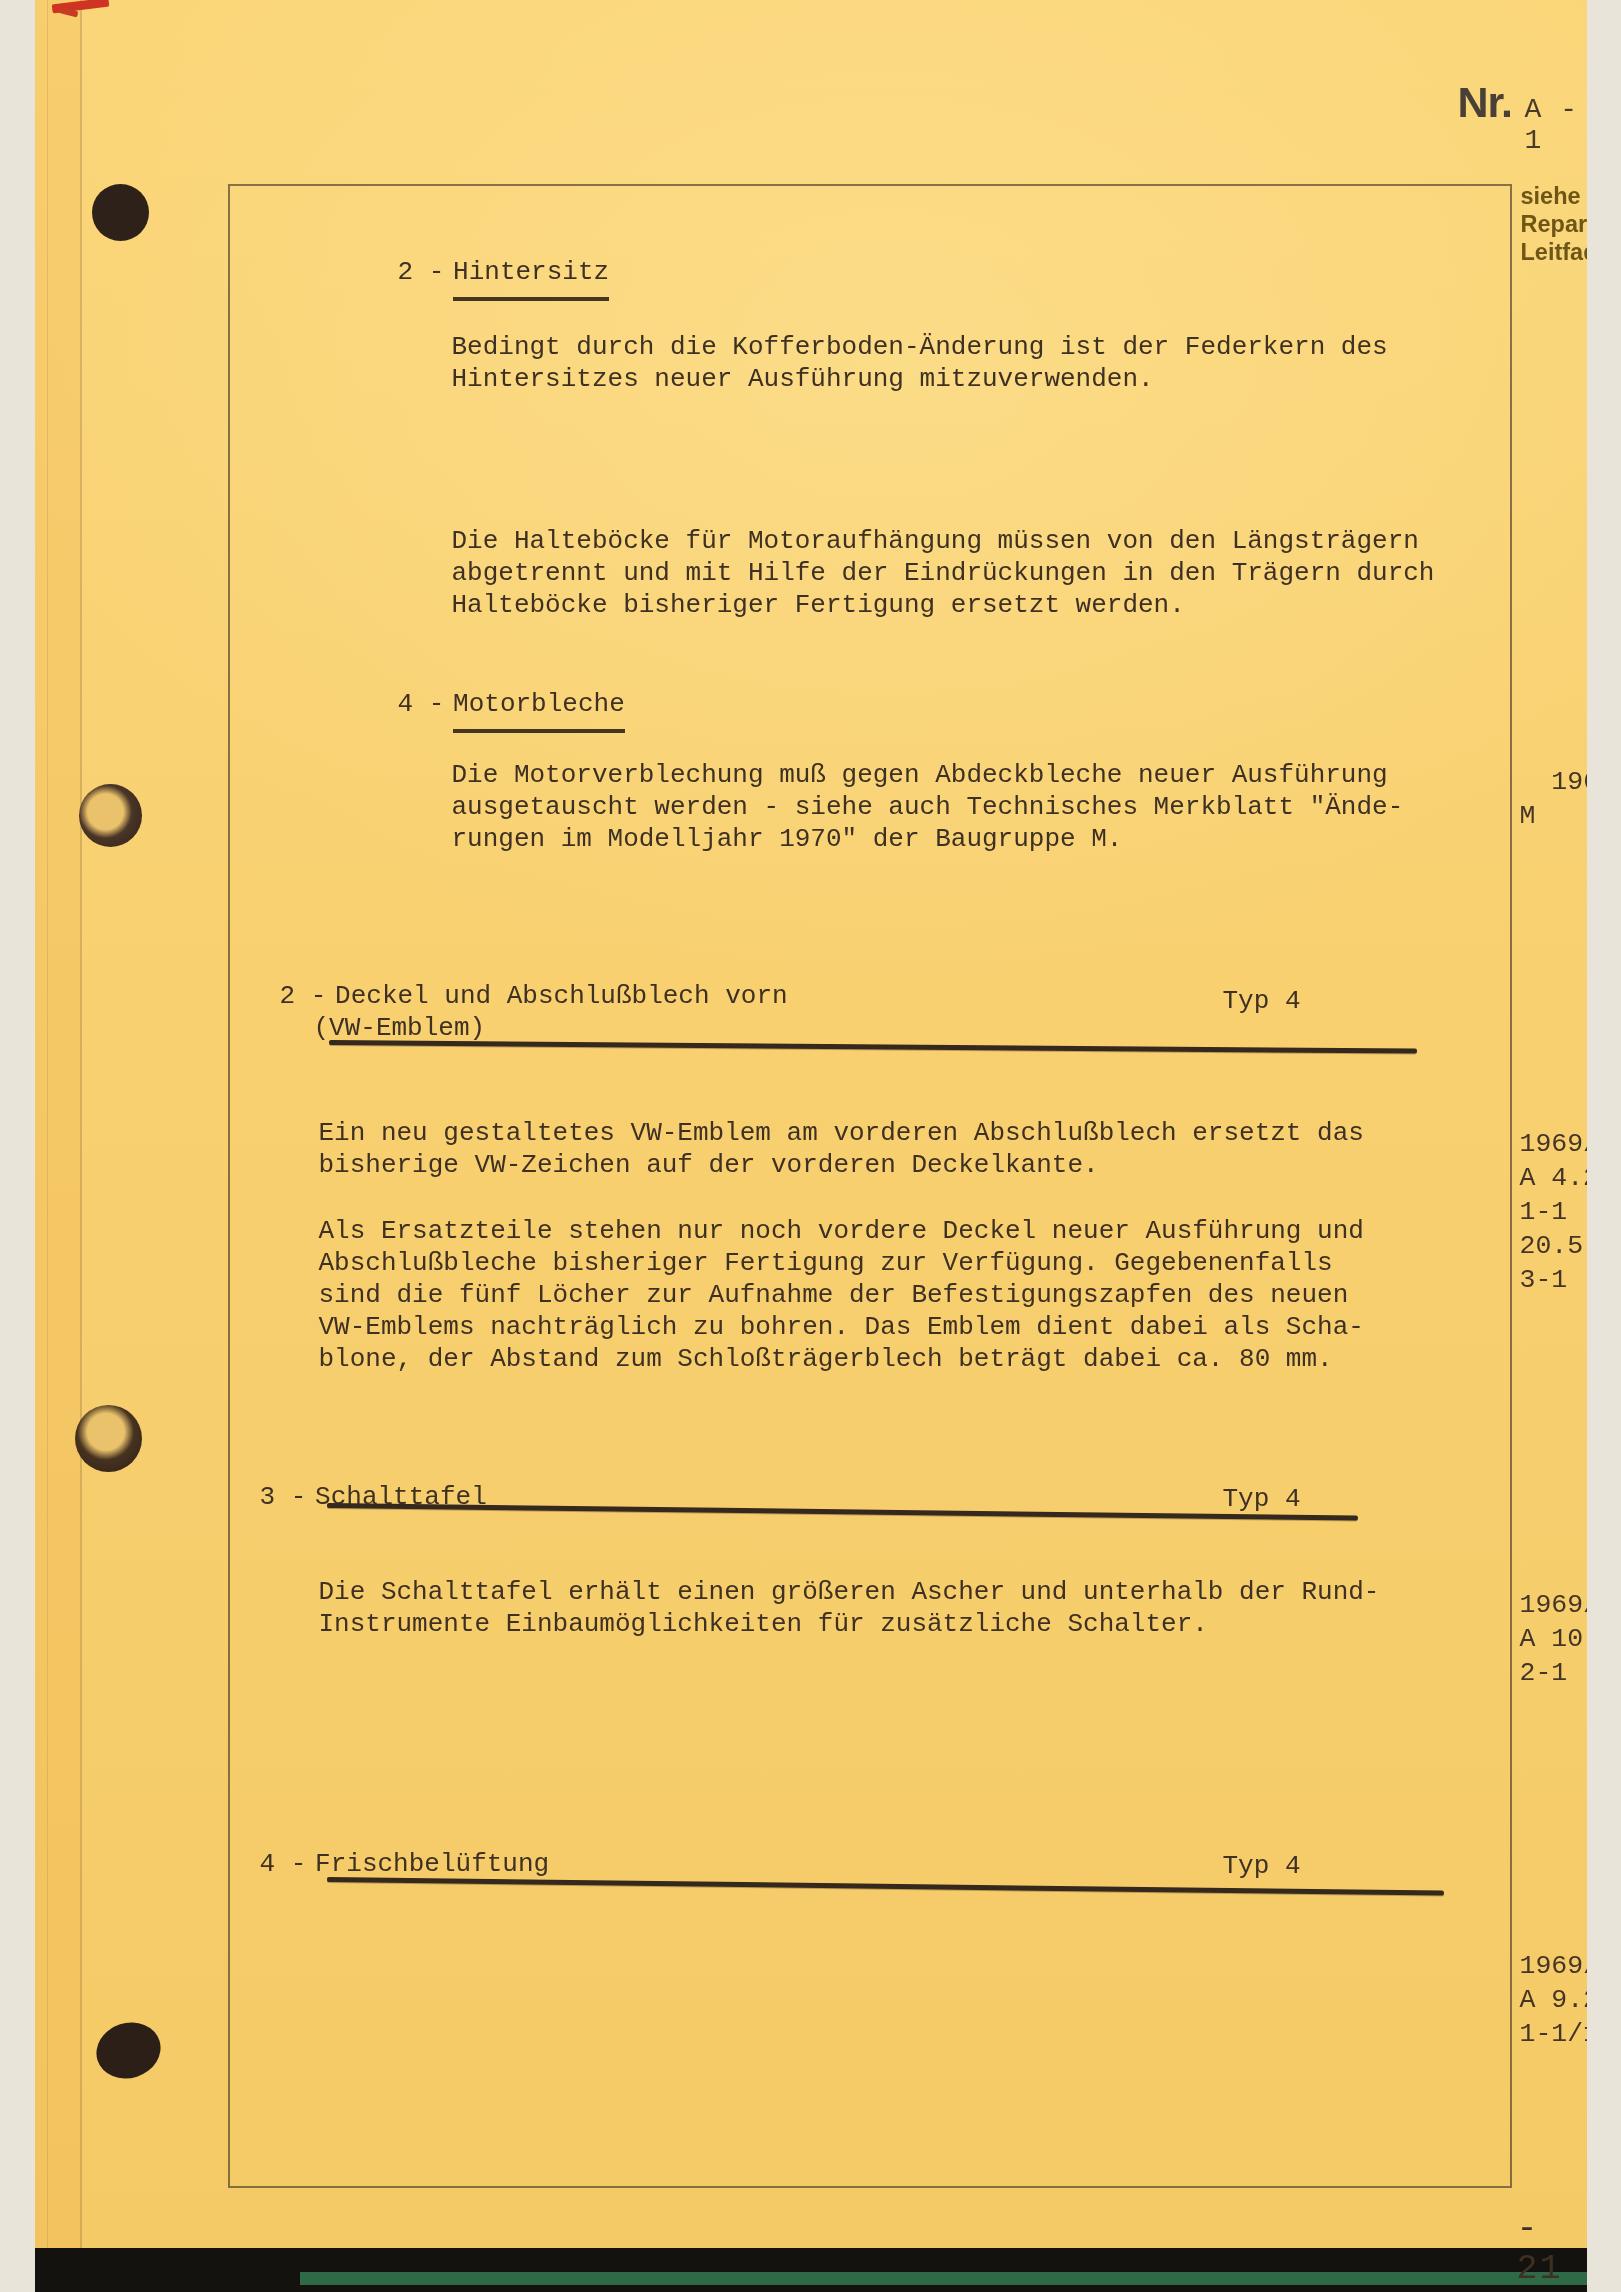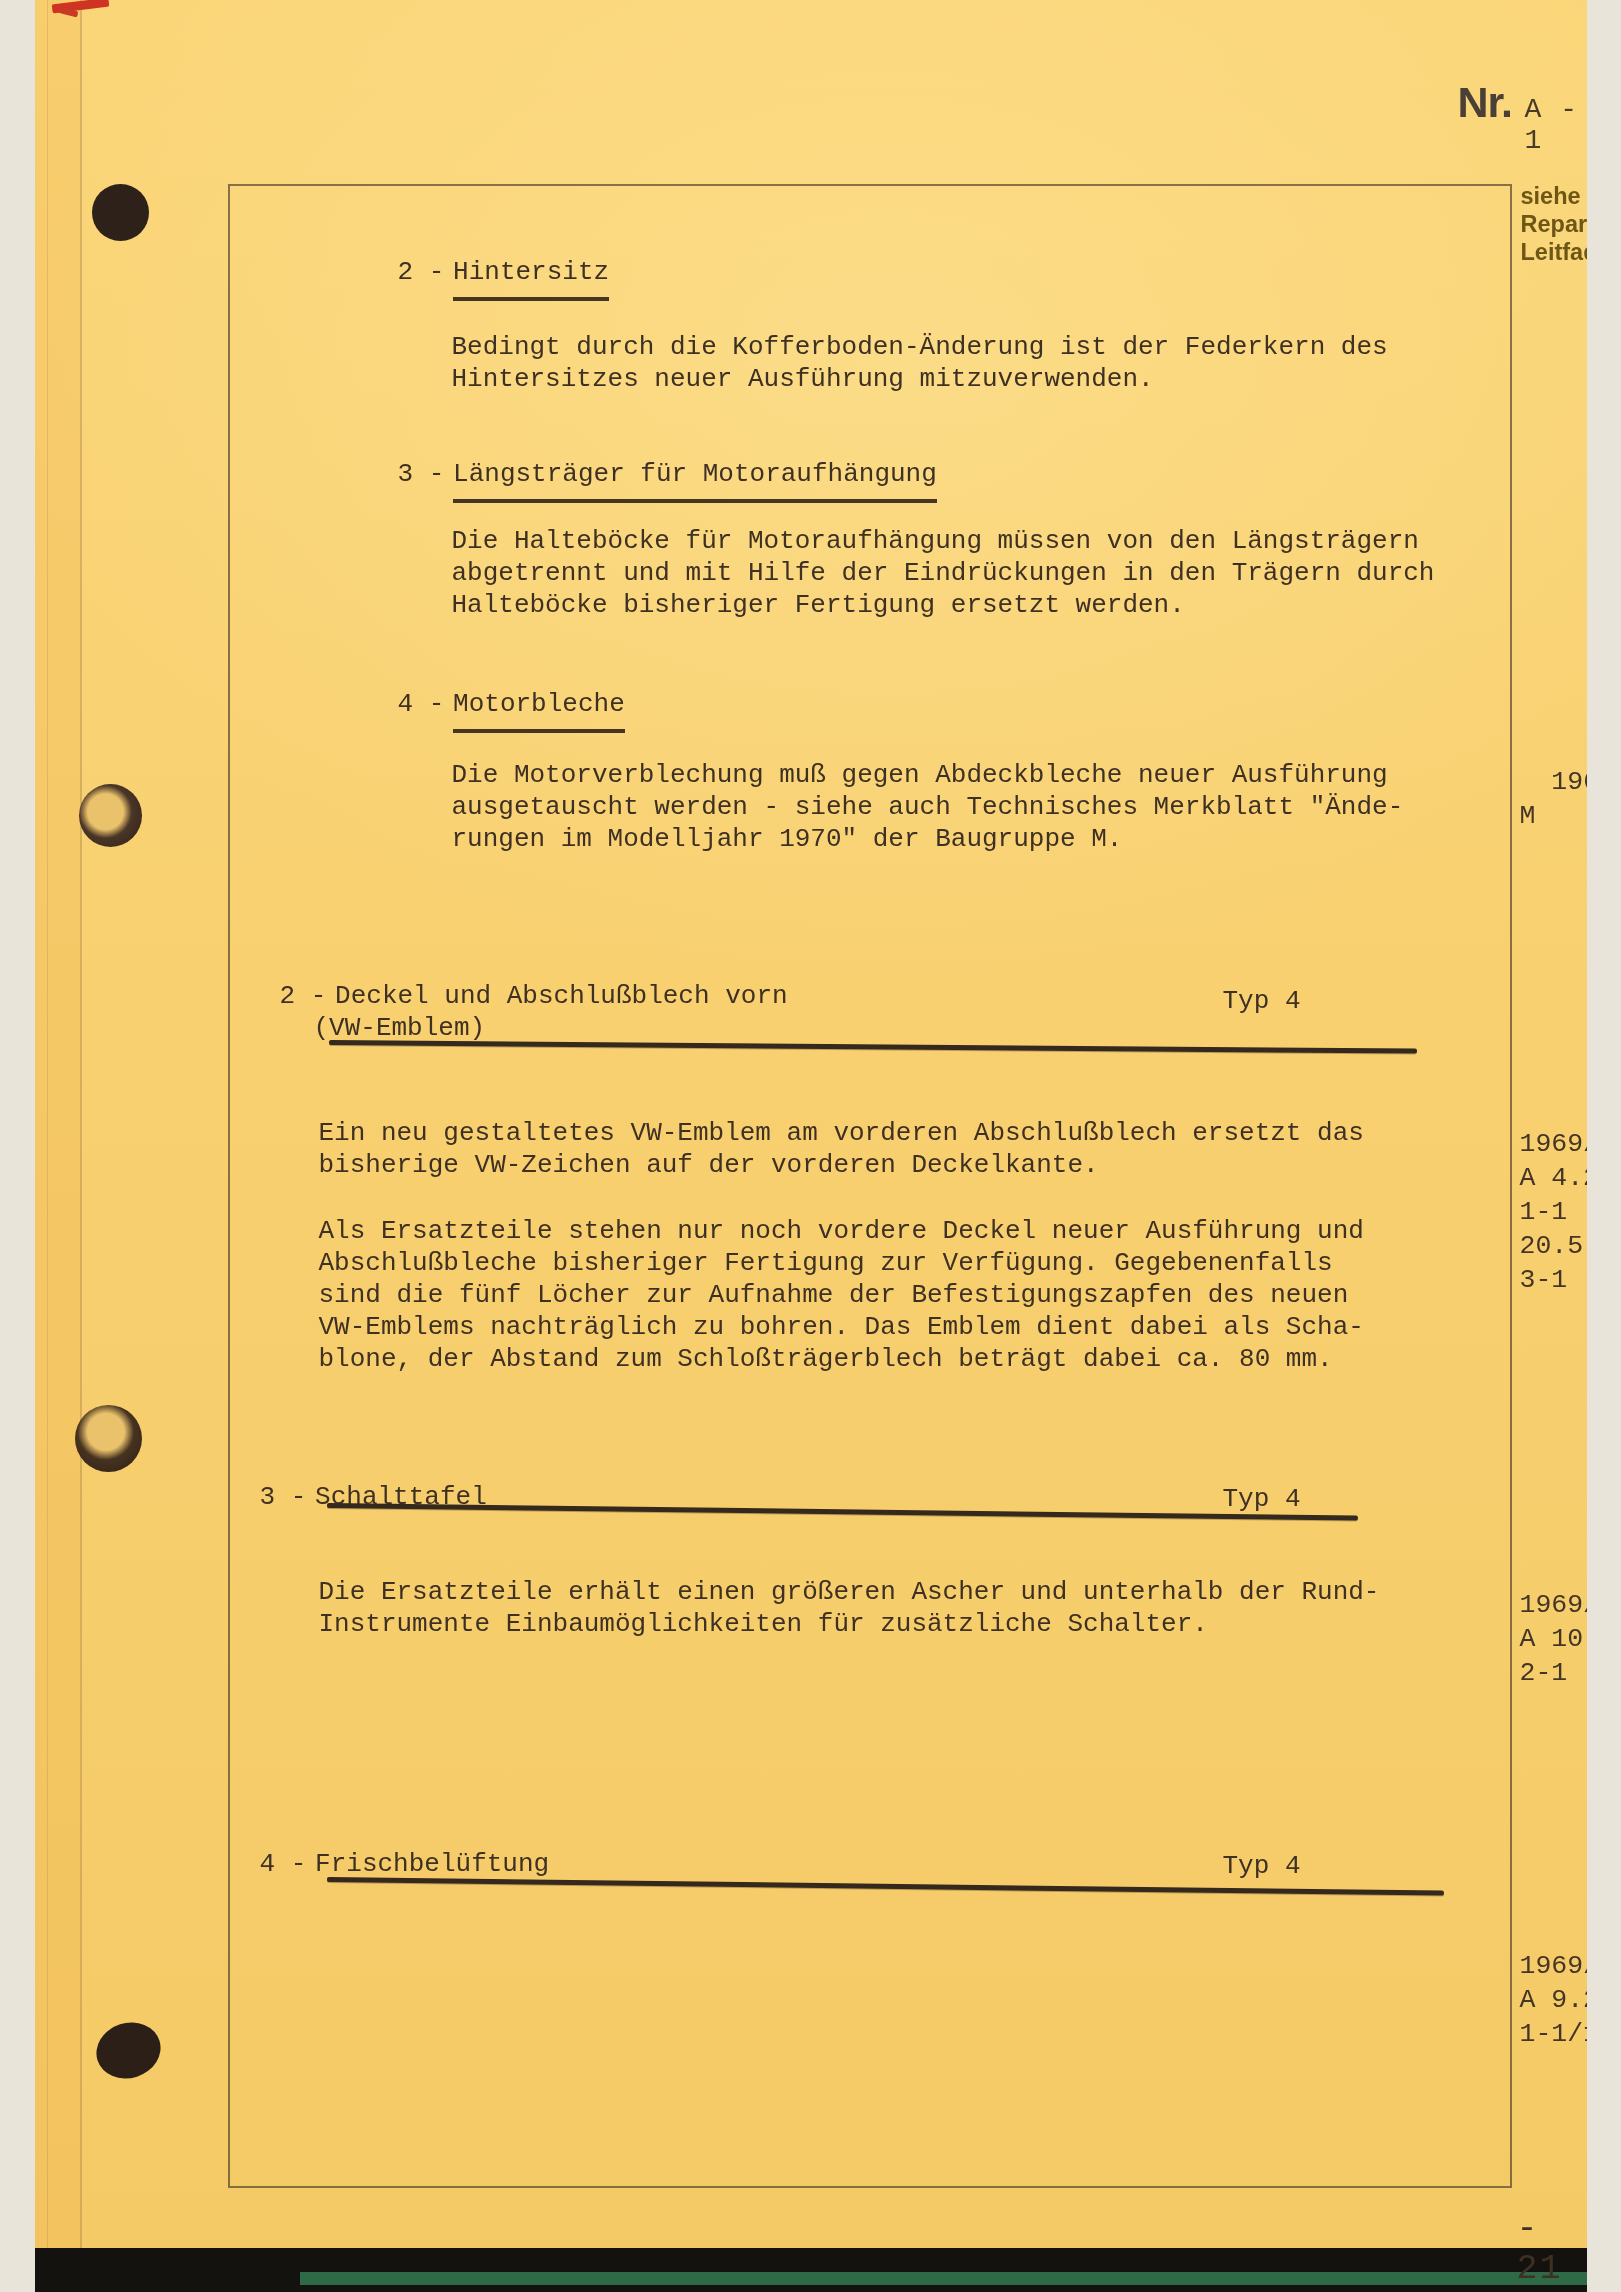--- a/index.html
+++ b/index.html
@@ -78,23 +78,20 @@
 Leitfaden</div>
 
   <div class="abs content-box"></div>
 
   <div class="abs sec-head" style="left:363px;top:257px;">
     <span class="sec-num">2 -</span><span class="u">Hintersitz</span>
   </div>
   <div class="abs body-text" style="left:417px;top:331px;">Bedingt durch die Kofferboden-Änderung ist der Federkern des
 Hintersitzes neuer Ausführung mitzuverwenden.</div>
 
-  <div class="abs sec-head" style="left:363px;top:459px;">
-    <span class="sec-num">3 -</span><span class="u">Längsträger für Motoraufhängung</span>
-  </div>
   <div class="abs body-text" style="left:417px;top:525px;">Die Halteböcke für Motoraufhängung müssen von den Längsträgern
 abgetrennt und mit Hilfe der Eindrückungen in den Trägern durch
 Halteböcke bisheriger Fertigung ersetzt werden.</div>
 
   <div class="abs sec-head" style="left:363px;top:689px;">
     <span class="sec-num">4 -</span><span class="u">Motorbleche</span>
   </div>
   <div class="abs body-text" style="left:417px;top:759px;">Die Motorverblechung muß gegen Abdeckbleche neuer Ausführung
 ausgetauscht werden - siehe auch Technisches Merkblatt "Ände-
 rungen im Modelljahr 1970" der Baugruppe M.</div>
@@ -111,21 +108,21 @@
 Abschlußbleche bisheriger Fertigung zur Verfügung. Gegebenenfalls
 sind die fünf Löcher zur Aufnahme der Befestigungszapfen des neuen
 VW-Emblems nachträglich zu bohren. Das Emblem dient dabei als Scha-
 blone, der Abstand zum Schloßträgerblech beträgt dabei ca. 80 mm.</div>
 
   <div class="abs sec-head" style="left:225px;top:1482px;">
     <span class="sec-num">3 -</span><span>Schalttafel</span>
   </div>
   <div class="abs typ" style="left:1188px;top:1484px;">Typ 4</div>
   <div class="abs rule" style="left:292px;top:1503px;width:1031px;transform:rotate(0.7deg);"></div>
-  <div class="abs body-text" style="left:284px;top:1576px;">Die Ersatzteile erhält einen größeren Ascher und unterhalb der Rund-
+  <div class="abs body-text" style="left:284px;top:1576px;">Die Schalttafel erhält einen größeren Ascher und unterhalb der Rund-
 Instrumente Einbaumöglichkeiten für zusätzliche Schalter.</div>
 
   <div class="abs sec-head" style="left:225px;top:1849px;">
     <span class="sec-num">4 -</span><span>Frischbelüftung</span>
   </div>
   <div class="abs typ" style="left:1188px;top:1851px;">Typ 4</div>
   <div class="abs rule" style="left:292px;top:1877px;width:1117px;transform:rotate(0.7deg);"></div>
 
   <div class="abs margin-ref" style="top:765px;">  1969/
 M</div>

